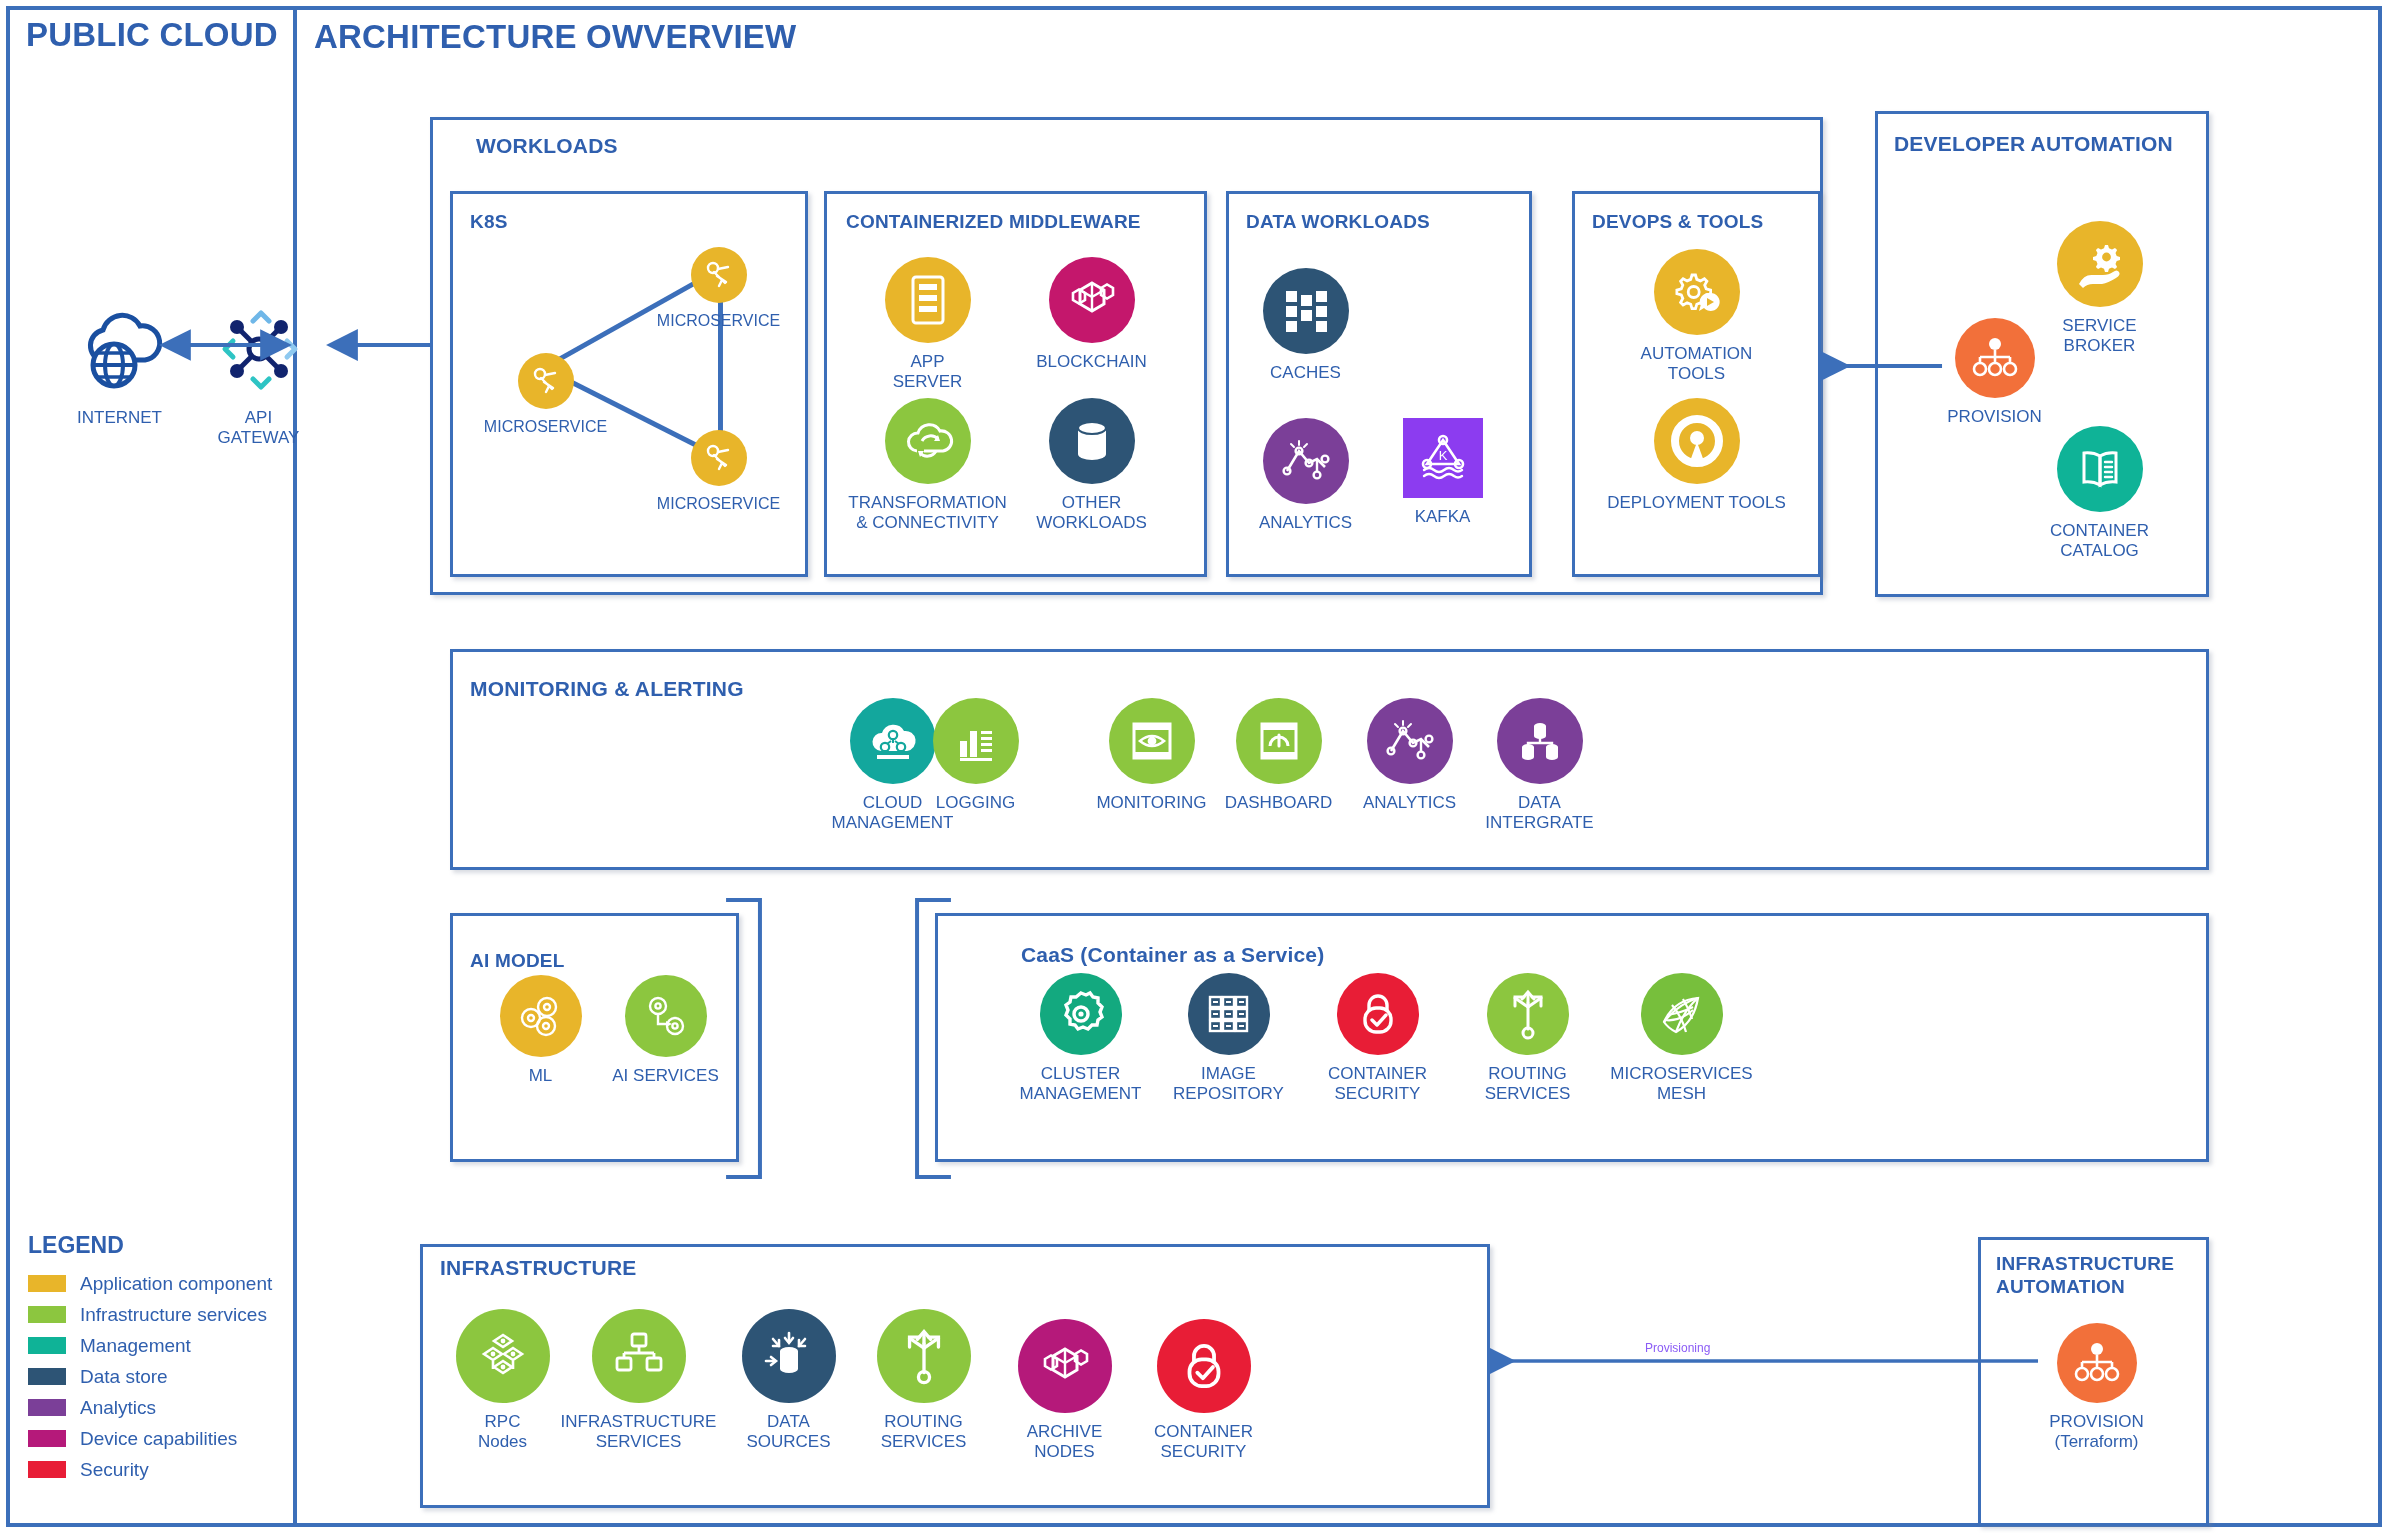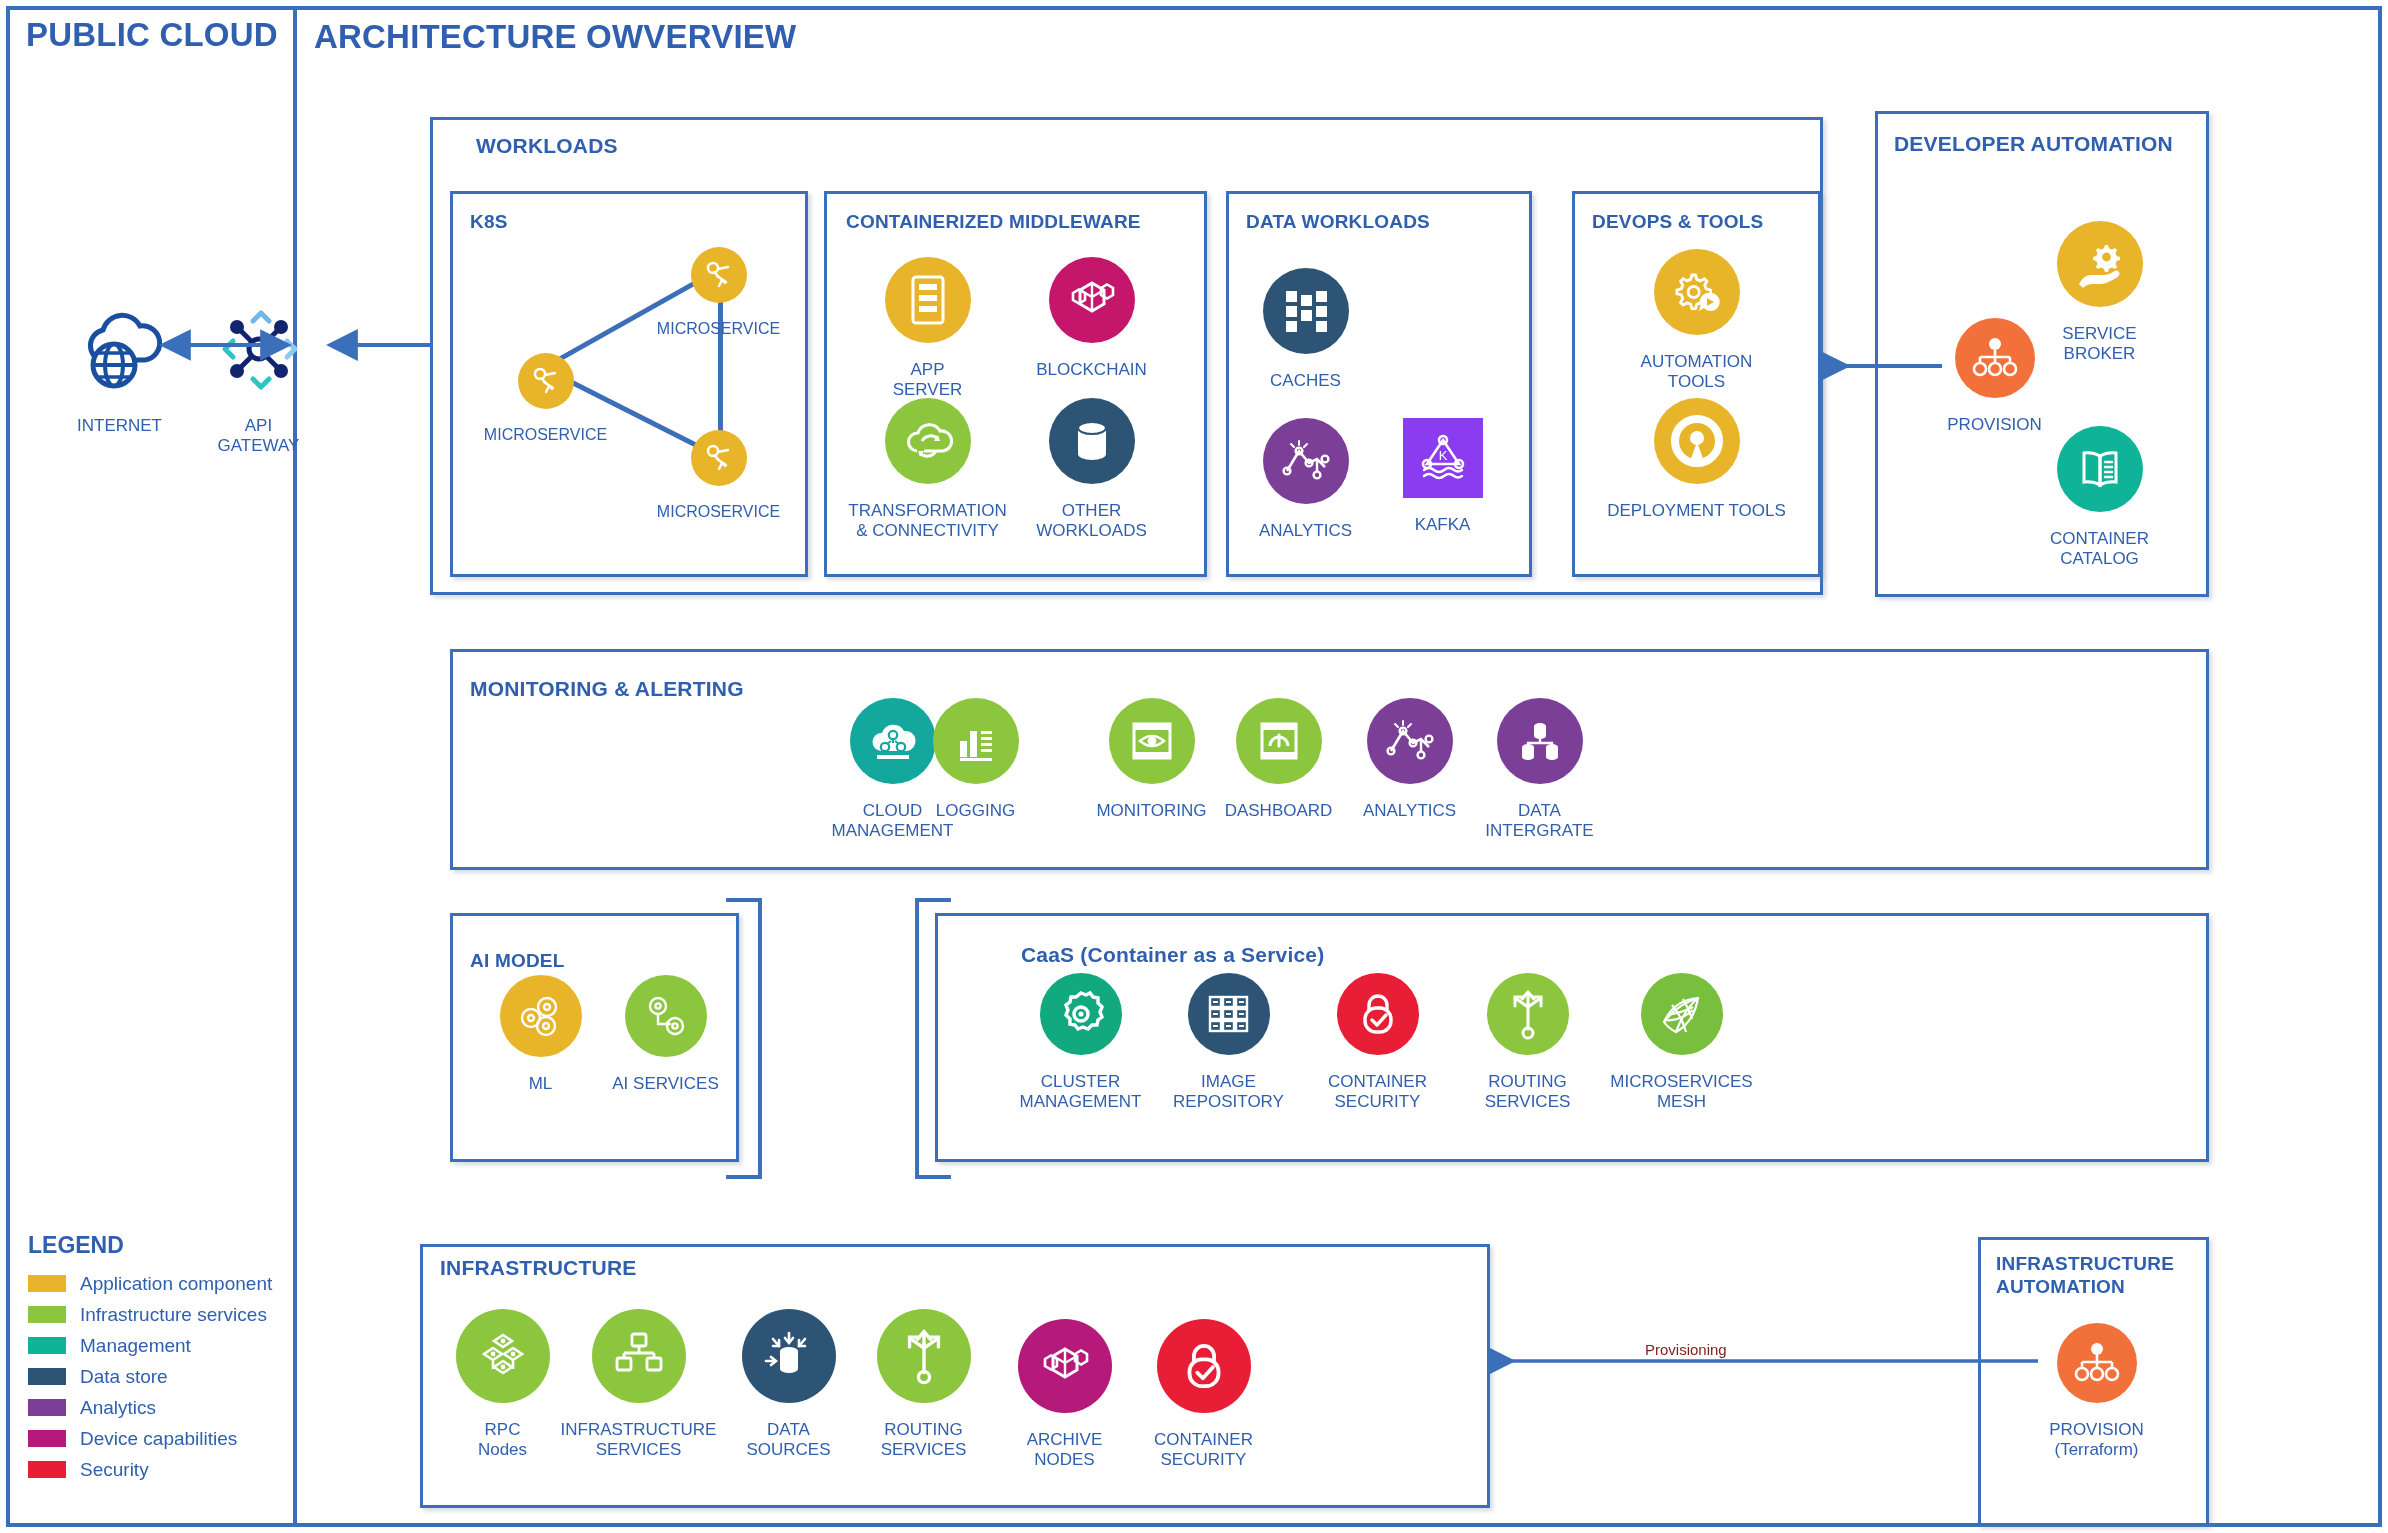--- a/index.html
+++ b/index.html
@@ -7,30 +7,30 @@
   #canvas{position:relative;width:2388px;height:1533px;background:#fff;overflow:hidden;}
 
   
   .box{position:absolute;border:3px solid #3c6fba;background:#fff;box-sizing:border-box;}
   .box.shadow{box-shadow:3px 3px 4px rgba(120,130,150,.28);}
   .title{position:absolute;color:#2f5fae;font-weight:bold;letter-spacing:0.2px;}
   .ttl-lg{font-size:33px;}
   .ttl-md{font-size:21px;}
   .ttl-sm{font-size:19px;}
 
-  .node{position:absolute;display:flex;flex-direction:column;align-items:center;gap:8px;}
+  .node{position:absolute;display:flex;flex-direction:column;align-items:center;}
   .disc{border-radius:50%;display:flex;align-items:center;justify-content:center;}
   .sq{display:flex;align-items:center;justify-content:center;}
   .cap{margin-top:9px;text-align:center;color:#2f5fae;font-size:17px;line-height:1.16;white-space:pre-line;font-weight:500;}
   .cap.sml{font-size:16px;}
   .cap.mix{font-size:17px;}
 
   .vline{position:absolute;background:#3c6fba;}
 
-  .lbl-float{position:absolute;color:#7f1d1d;font-size:15px;background:#fff;padding:0 5px;}
+  .lbl-float{position:absolute;color:#8b5cf6;font-size:12px;background:#fff;padding:0 5px;}
 
   
   #legend{position:absolute;left:28px;top:1232px;}
   #legend .lg-title{color:#2f5fae;font-weight:bold;font-size:23px;margin-bottom:9px;}
   .lg-row{display:flex;align-items:center;height:31px;}
   .sw{width:38px;height:17px;margin-right:14px;}
   .lg-txt{color:#2f5fae;font-size:19px;}
 
   svg{display:block;overflow:visible;}
 </style>

